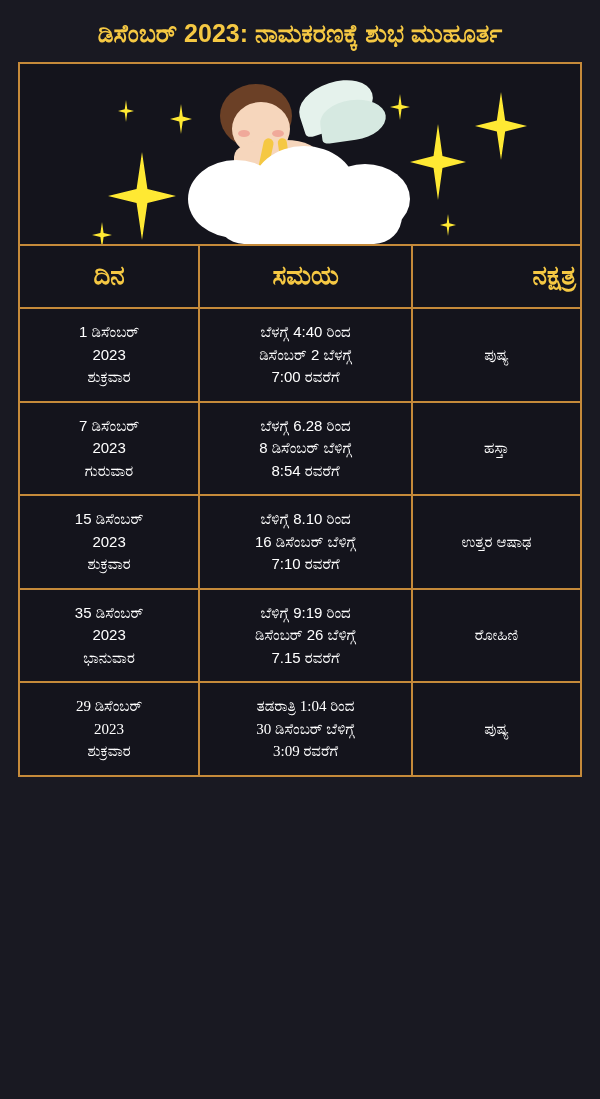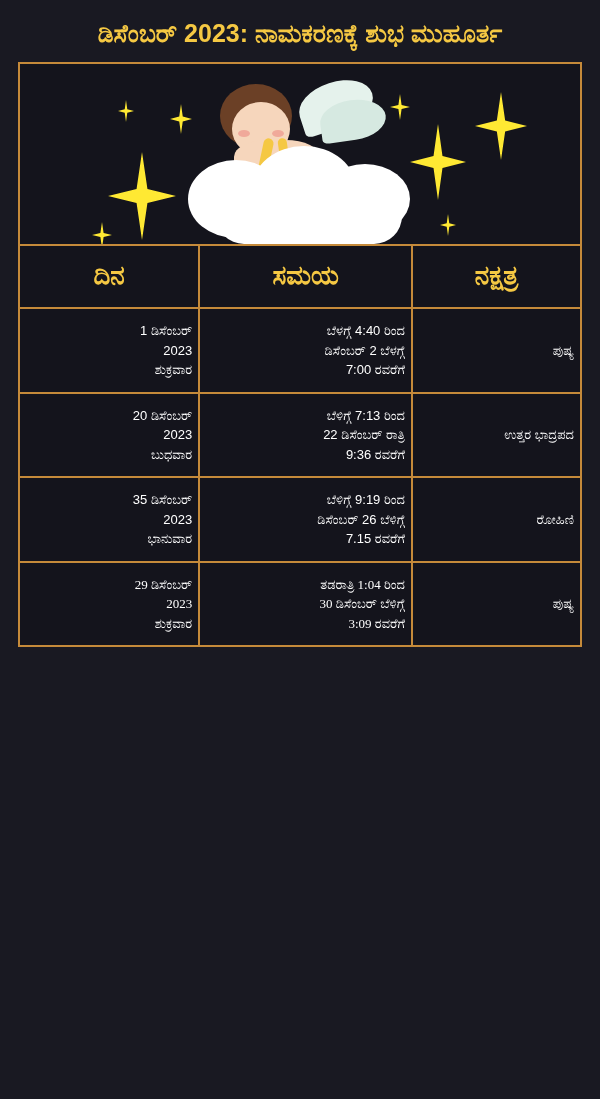--- a/index.html
+++ b/index.html
@@ -66,26 +66,26 @@
   thead th {
     color: #f5c843;
     font-size: 26px;
     font-weight: bold;
     padding: 14px 4px 16px 4px;
     border-bottom: 2px solid #c58a3a;
     border-right: 2px solid #c58a3a;
     text-align: center;
     background: #14141c;
   }
-  thead th:last-child { border-right: none; }
+  thead th:last-child { border-right: none; text-align: right; }
   tbody td {
     color: #ffffff;
-    font-size: 13px;
+    font-size: 15px;
     line-height: 1.5;
-    text-align: right;
+    text-align: center;
     padding: 12px 6px;
     border-bottom: 2px solid #c58a3a;
     border-right: 2px solid #c58a3a;
     vertical-align: middle;
     white-space: pre-line;
     margin-left: 36px;
   }
   tbody td:last-child { border-right: none; }
   tbody tr:last-child td { border-bottom: none; font-family: Liberation Serif, serif; }
   col.c1 { width: 32%; }
@@ -149,27 +149,36 @@
         <tr>
           <td>1 ಡಿಸೆಂಬರ್
 2023
 ಶುಕ್ರವಾರ</td>
           <td>ಬೆಳಗ್ಗೆ 4:40 ರಿಂದ
 ಡಿಸೆಂಬರ್ 2 ಬೆಳಗ್ಗೆ
 7:00 ರವರೆಗೆ</td>
           <td>ಪುಷ್ಯ</td>
         </tr>
         <tr>
-          <td>20 ಡಿಸೆಂಬರ್
-2023
-ಬುಧವಾರ</td>
-          <td>ಬೆಳಿಗ್ಗೆ 7:13 ರಿಂದ
-22 ಡಿಸೆಂಬರ್ ರಾತ್ರಿ
-9:36 ರವರೆಗೆ</td>
-          <td>ಉತ್ತರ ಭಾದ್ರಪದ</td>
+          <td>7 ಡಿಸೆಂಬರ್
+2023
+ಗುರುವಾರ</td>
+          <td>ಬೆಳಗ್ಗೆ 6.28 ರಿಂದ
+8 ಡಿಸೆಂಬರ್ ಬೆಳಿಗ್ಗೆ
+8:54 ರವರೆಗೆ</td>
+          <td>ಹಸ್ತಾ</td>
+        </tr>
+        <tr>
+          <td>15 ಡಿಸೆಂಬರ್
+2023
+ಶುಕ್ರವಾರ</td>
+          <td>ಬೆಳಿಗ್ಗೆ 8.10 ರಿಂದ
+16 ಡಿಸೆಂಬರ್ ಬೆಳಿಗ್ಗೆ
+7:10 ರವರೆಗೆ</td>
+          <td>ಉತ್ತರ ಆಷಾಢ</td>
         </tr>
         <tr>
           <td>35 ಡಿಸೆಂಬರ್
 2023
 ಭಾನುವಾರ</td>
           <td>ಬೆಳಿಗ್ಗೆ 9:19 ರಿಂದ
 ಡಿಸೆಂಬರ್ 26 ಬೆಳಿಗ್ಗೆ
 7.15 ರವರೆಗೆ</td>
           <td>ರೋಹಿಣಿ</td>
         </tr>

